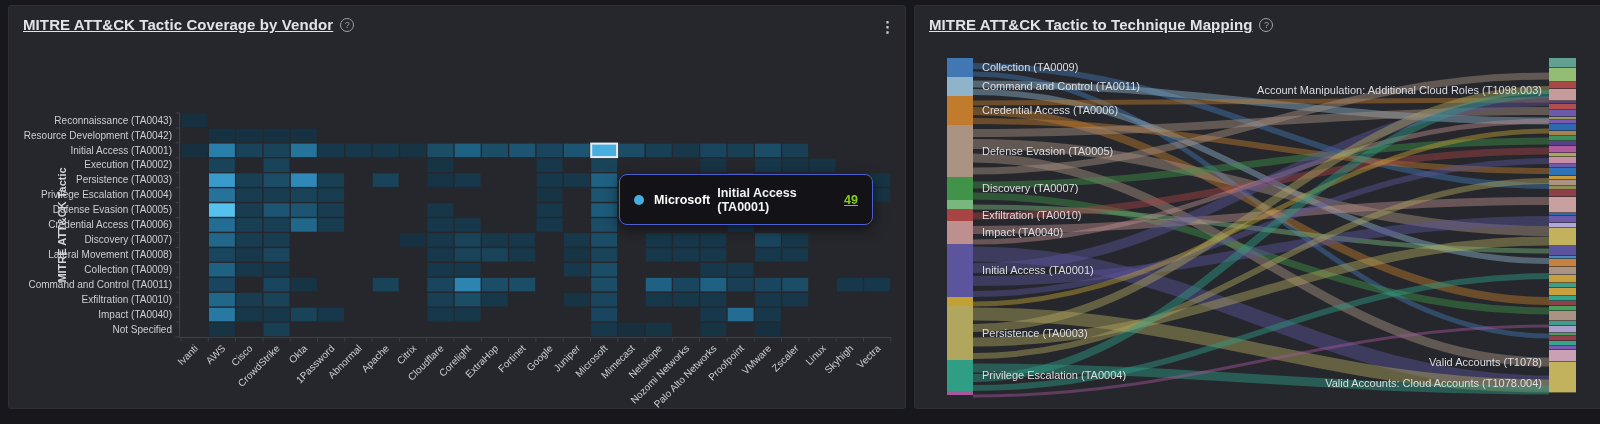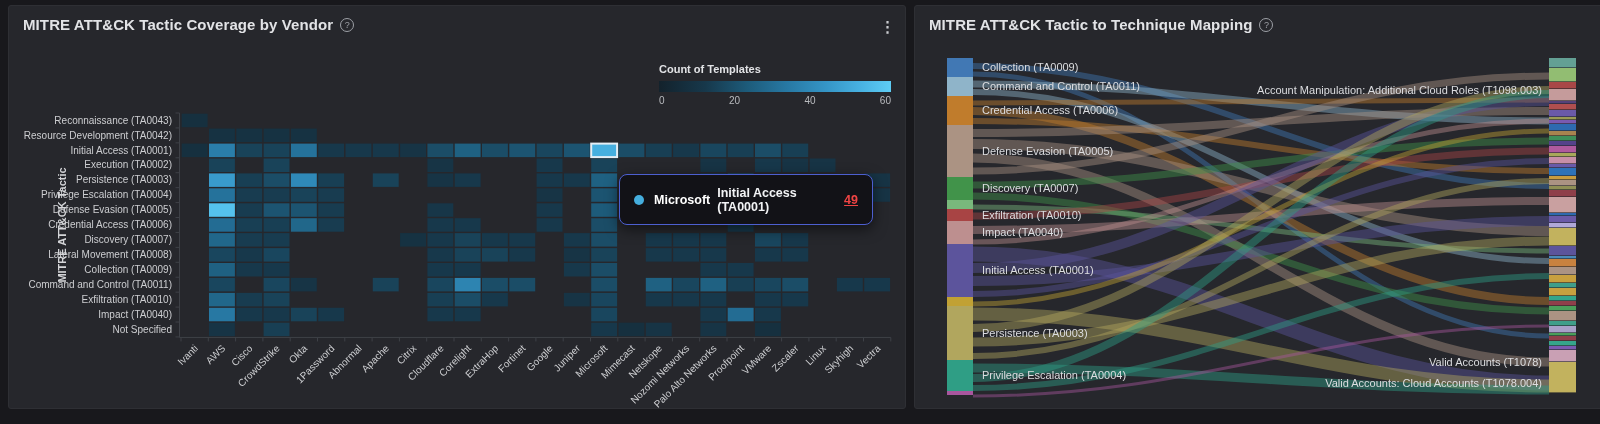--- a/index.html
+++ b/index.html
@@ -3,21 +3,21 @@
 <meta charset="utf-8">
 <style>
   * { margin:0; padding:0; box-sizing:border-box; }
   html,body { width:1600px; height:424px; overflow:hidden; background:#18181c;
               font-family:"Liberation Sans", sans-serif; }
   .panel { position:absolute; top:5px; height:404px; background:#26272c;
            border:1px solid #2e2f34; border-radius:3px; }
   #panel-left  { left:8px;   width:898px; }
   #panel-right { left:914px; width:758px; }
   .panel-header { position:absolute; top:10px; left:14px; display:flex; align-items:center; gap:7px; z-index:5; }
-  .panel-title { font-size:15px; font-weight:700; color:#e2e3e6; letter-spacing:0.1px; }
+  .panel-title { font-size:15px; font-weight:700; color:#e2e3e6; letter-spacing:0.1px;text-decoration:underline; }
   .help-icon { width:14px; height:14px; border:1px solid #9da0a6; border-radius:50%;
                color:#9da0a6; font-size:9px; line-height:12px; text-align:center; display:inline-block; }
   .kebab { position:absolute; top:14px; right:10px; color:#caccd0; font-size:15px;
            font-weight:700; z-index:6; cursor:pointer; line-height:14px; }
   svg { position:absolute; left:0; top:0; }
 
   
   .legend { position:absolute; left:650px; top:57px; width:232px; z-index:4; }
   .legend-title { font-size:11px; font-weight:700; color:#e2e3e6; margin-bottom:6px; }
   .legend-bar { height:11px; width:232px;
@@ -26,43 +26,33 @@
   .legend-ticks span { font-size:10px; color:#b9bbbf; }
 
   
   .tooltip { position:absolute; left:610px; top:168px; width:254px; z-index:10;
              background:#121217; border:1px solid #4d5fd0; border-radius:8px;
              padding:11px 14px 10px 14px; box-shadow:0 4px 14px rgba(0,0,0,.55); }
   .tt-row1 { display:flex; align-items:center; gap:7px; }
   .tt-dot  { width:10px; height:10px; border-radius:50%; flex:0 0 auto; margin-right:3px; }
   .tt-series { font-size:12.5px; font-weight:700; color:#ffffff; }
   .tt-label  { font-size:12.5px; font-weight:700; color:#f2f3f5; }
-  .tt-value  { font-size:12.5px; font-weight:700; color:#ef4444; margin-left:auto;text-decoration:underline; }
+  .tt-value  { font-size:12.5px; font-weight:700; color:#84cc16; margin-left:auto;text-decoration:underline; }
   .tt-hint { margin-top:8px; font-size:11.5px; color:#9d9fa3; }
 </style>
 </head>
 <body>
 
 <section class="panel" id="panel-left">
   <div class="panel-header">
     <span class="panel-title">MITRE ATT&amp;CK Tactic Coverage by Vendor</span>
     <span class="help-icon">?</span>
   </div>
   <span class="kebab">⋮</span>
 
-  <div class="legend">
-    <div class="legend-title">Count of Templates</div>
-    <div class="legend-bar"></div>
-    <div class="legend-ticks">
-      <span>0</span>
-      <span>20</span>
-      <span>40</span>
-      <span>60</span>
-    </div>
-  </div>
 
   <svg id="heatmap-svg" width="898" height="404" viewBox="0 0 898 404">
       <rect x="172.7" y="107.7" width="25.9" height="13.5" fill="rgb(22,48,63)"></rect>
       <rect x="200.0" y="122.6" width="25.9" height="13.5" fill="rgb(22,50,66)"></rect>
       <rect x="227.3" y="122.6" width="25.9" height="13.5" fill="rgb(22,50,66)"></rect>
       <rect x="254.6" y="122.6" width="25.9" height="13.5" fill="rgb(22,50,66)"></rect>
       <rect x="281.9" y="122.6" width="25.9" height="13.5" fill="rgb(22,50,66)"></rect>
       <rect x="172.7" y="137.6" width="25.9" height="13.5" fill="rgb(22,48,63)"></rect>
       <rect x="200.0" y="137.6" width="25.9" height="13.5" fill="rgb(42,126,170)"></rect>
       <rect x="227.3" y="137.6" width="25.9" height="13.5" fill="rgb(25,67,89)"></rect>

